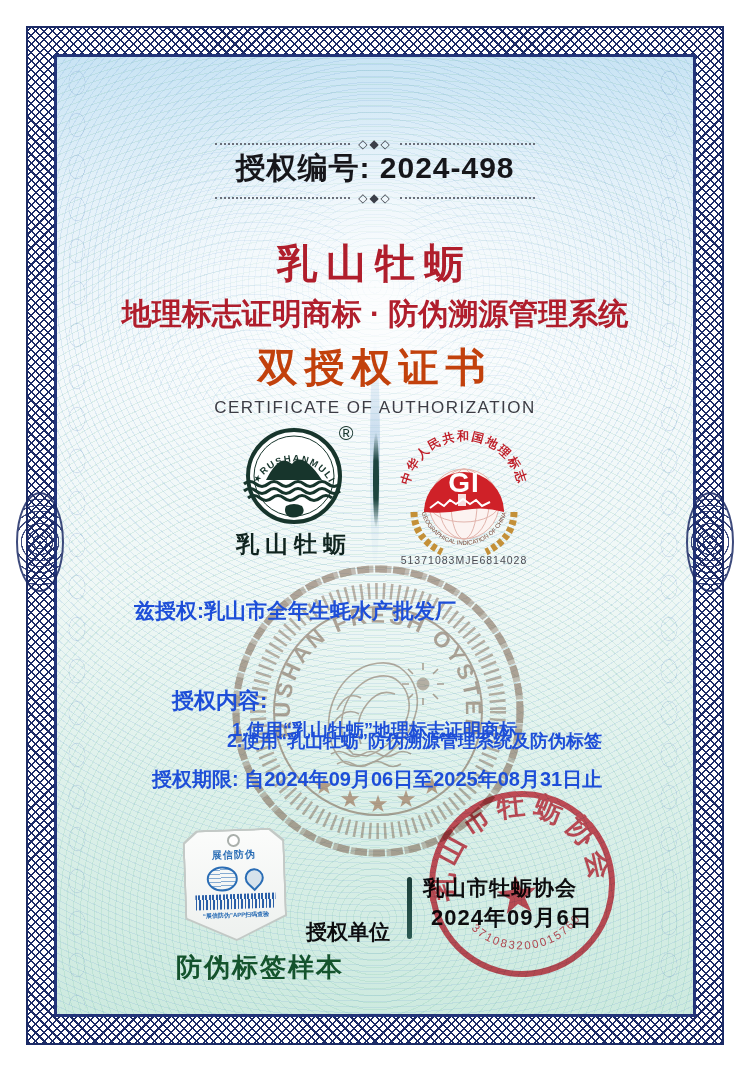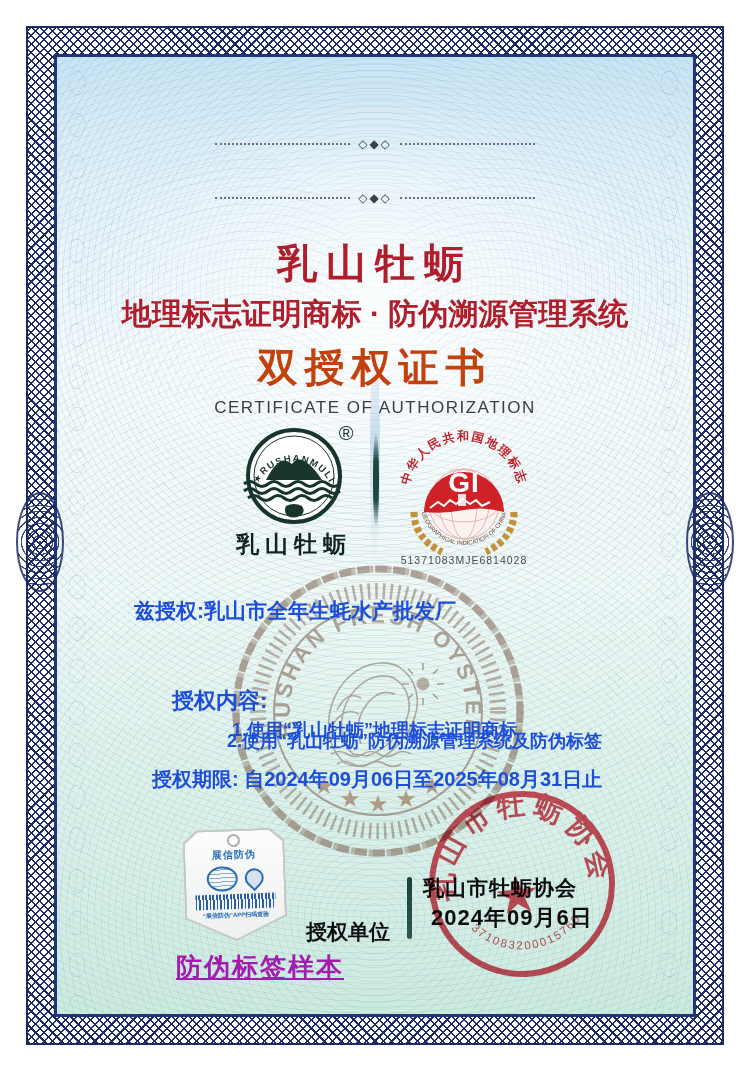--- a/index.html
+++ b/index.html
@@ -78,21 +78,21 @@
   .tag-title{margin-top:17px;text-align:center;font-size:10px;font-weight:700;color:#2a6db5;letter-spacing:1px;}
   .tag-logos{display:flex;justify-content:center;align-items:center;gap:7px;margin-top:4px;height:24px;}
   .tag-logo-circle{width:27px;height:21px;border-radius:50%;border:2px solid #2a6db5;
     background:repeating-linear-gradient(0deg,transparent 0 3px,rgba(42,109,181,.55) 3px 4px);}
   .tag-logo-drop{width:15px;height:15px;border:2px solid #2a6db5;border-radius:0 50% 50% 50%;
     transform:rotate(-135deg);background:rgba(42,109,181,.15);}
   .tag-barcode{height:15px;margin:4px 9px 2px 9px;
     background:repeating-linear-gradient(90deg,#2a5fa8 0 1.5px,transparent 1.5px 3px,#2a5fa8 3px 5px,transparent 5px 7px);}
   .tag-hint{text-align:center;font-size:6px;color:#2a6db5;line-height:1.4;font-weight:700;}
   .label-caption{position:absolute;left:176px;top:950px;z-index:6;font-size:26px;font-weight:900;
-    color:#a21caf;letter-spacing:2px;text-decoration:underline;}
+    color:#14532d;letter-spacing:2px;}
 
   .unit-label{position:absolute;left:306px;top:894px;z-index:6;font-size:21px;font-weight:900;color:#0d0d0f;margin-top:24px;}
   .unit-divider{position:absolute;left:407px;top:877px;width:5px;height:62px;z-index:6;border-radius:3px;
     background:linear-gradient(180deg,#1c3f3a,#2b5a52);}
   .unit-name{position:absolute;left:423px;top:874px;z-index:6;font-size:21px;font-weight:900;color:#0d0d0f;letter-spacing:1px;}
   .unit-date{position:absolute;left:431px;top:903px;z-index:6;font-size:22px;font-weight:900;color:#0d0d0f;letter-spacing:1px;}
 
   .seal{position:absolute;left:424px;top:786px;z-index:7;transform:rotate(-6deg);
     mix-blend-mode:multiply;opacity:.92;}
 </style>
@@ -109,20 +109,21 @@
   <div class="rosette right"></div>
   <div class="wing left"></div>
   <div class="wing right"></div>
   <div class="spire"></div>
 
   <div class="rule-row" style="top:138px">
     <span class="rule"></span>
     <span class="orn">◇◆◇</span>
     <span class="rule"></span>
   </div>
+  <div class="auth-no">授权编号: 2024-498</div>
   <div class="rule-row" style="top:192px">
     <span class="rule"></span>
     <span class="orn">◇◆◇</span>
     <span class="rule"></span>
   </div>
 
   <div class="title-main">乳山牡蛎</div>
   <div class="subtitle">地理标志证明商标 · 防伪溯源管理系统</div>
   <div class="title-cert">双授权证书</div>
   <div class="title-en">CERTIFICATE OF AUTHORIZATION</div>

